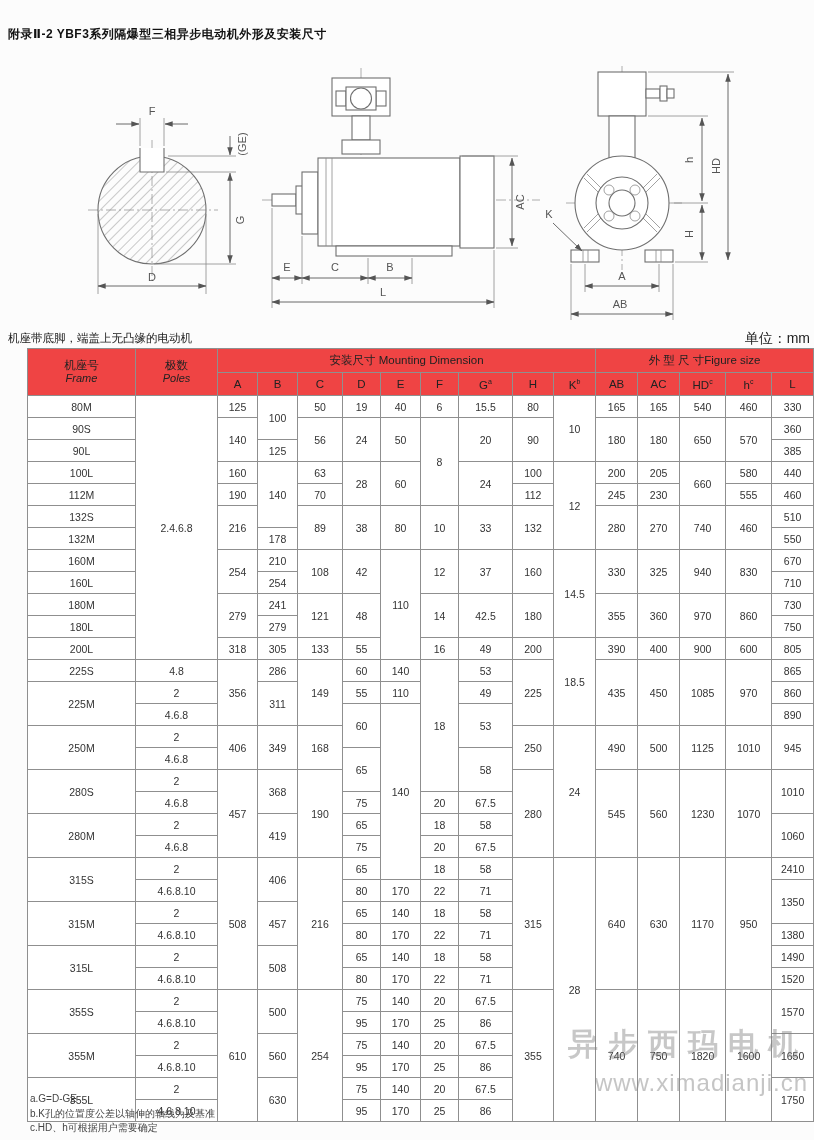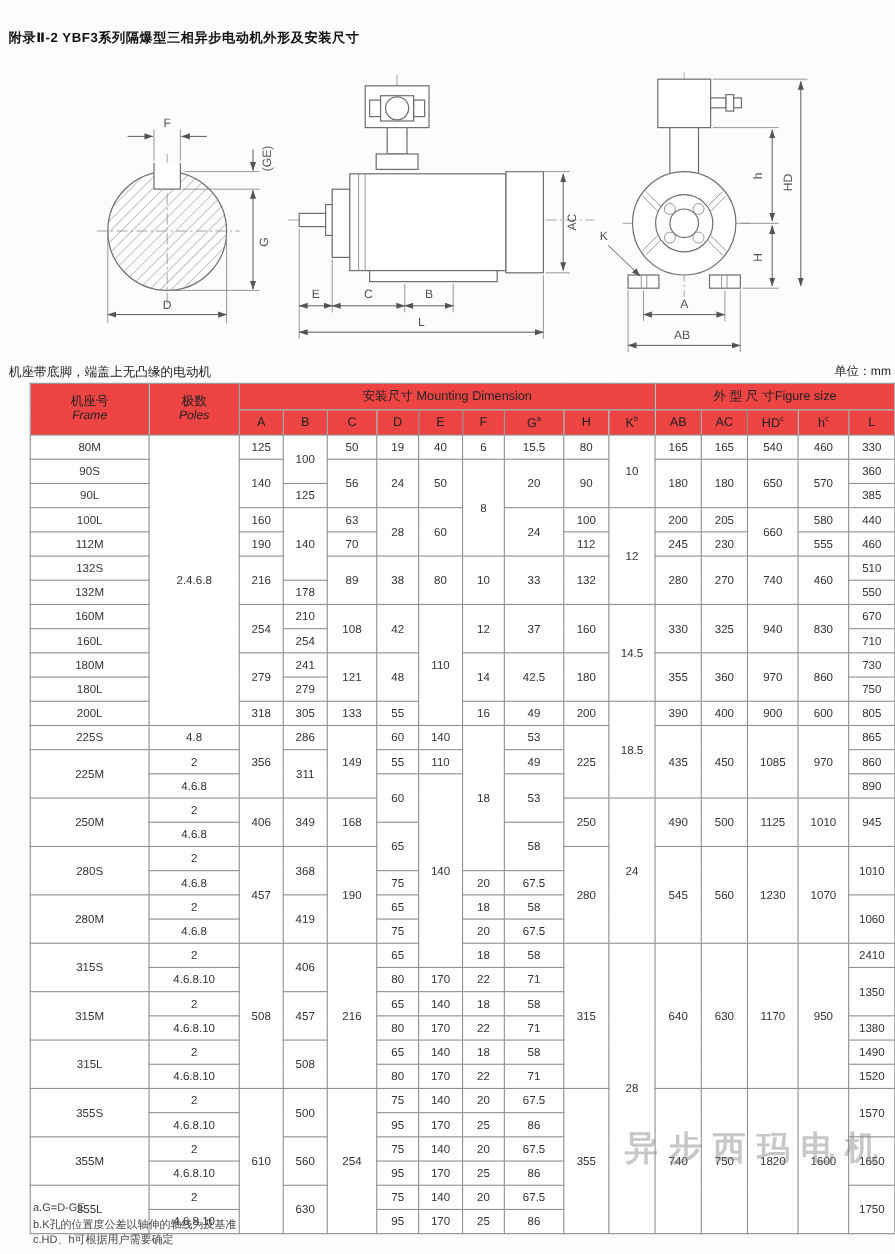--- a/index.html
+++ b/index.html
@@ -7,21 +7,21 @@
        font-family:"Liberation Sans","DejaVu Sans",sans-serif;color:#222;overflow:hidden;}
   .title{position:absolute;left:8px;top:26px;font-size:12px;font-weight:bold;color:#111;letter-spacing:0.5px;}
   svg.drawings{position:absolute;left:0;top:62px;}
   .olw{fill:#ffffff;stroke:#6f6f6f;stroke-width:1.1;}
   .thin{fill:none;stroke:#8a8a8a;stroke-width:0.8;}
   .cl{stroke:#9a9a9a;stroke-width:0.8;stroke-dasharray:10 3 2 3;fill:none;}
   .ext{stroke:#8a8a8a;stroke-width:0.8;}
   .dim{stroke:#5a5a5a;stroke-width:0.9;fill:none;}
   .dimtxt{font-size:11px;fill:#555;}
   .subnote{position:absolute;left:8px;top:331px;font-size:11.5px;color:#222;}
-  .unit{position:absolute;right:4px;top:330px;font-size:11px;color:#222;}
+  .unit{position:absolute;right:4px;top:330px;font-size:14px;color:#222;}
   table.dims{position:absolute;left:27px;top:348px;width:786px;border-collapse:collapse;table-layout:fixed;
              border:1.4px solid #555;}
   table.dims th,table.dims td{border:1px solid #8f8f8f;text-align:center;vertical-align:middle;
              padding:0;font-weight:normal;color:#333;overflow:hidden;}
   table.dims thead th{background:#ef4444;font-size:11.5px;color:#222;}
   table.dims thead tr.h1 th{height:23px;}
   table.dims thead tr.h2 th{height:22px;}
   table.dims thead th sup{font-size:7px;vertical-align:super;}
   table.dims tbody td{height:21px;font-size:10.5px;background:#fff;}
   .hzh{font-size:11.5px;line-height:1.25;}
@@ -563,13 +563,14 @@
 </table>
 
 <div class="footnotes">
   <div>a.G=D-GE</div>
   <div>b.K孔的位置度公差以轴伸的轴线为及基准</div>
   <div>c.HD、h可根据用户需要确定</div>
 </div>
 
 <div class="watermark">
   <div class="wm1">异步西玛电机</div>
+  <div class="wm2">www.ximadianji.cn</div>
 </div>
 
 </body></html>

